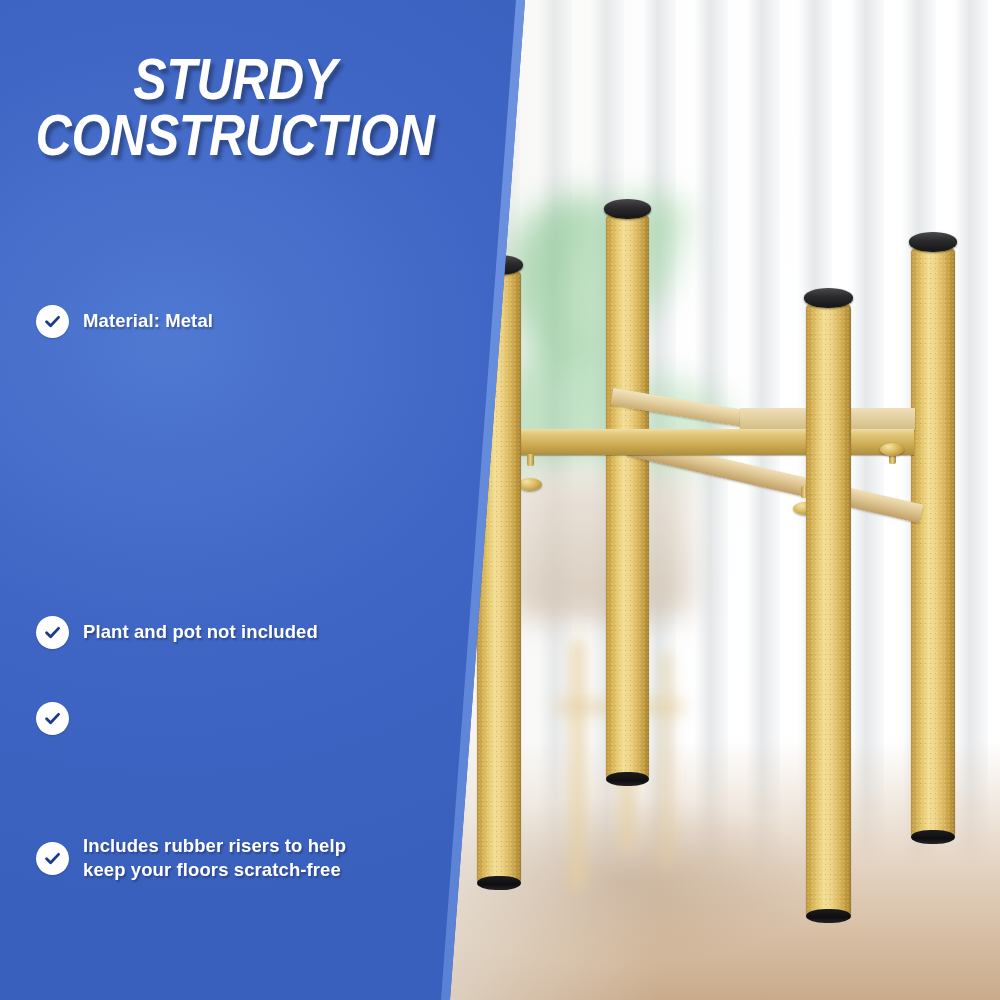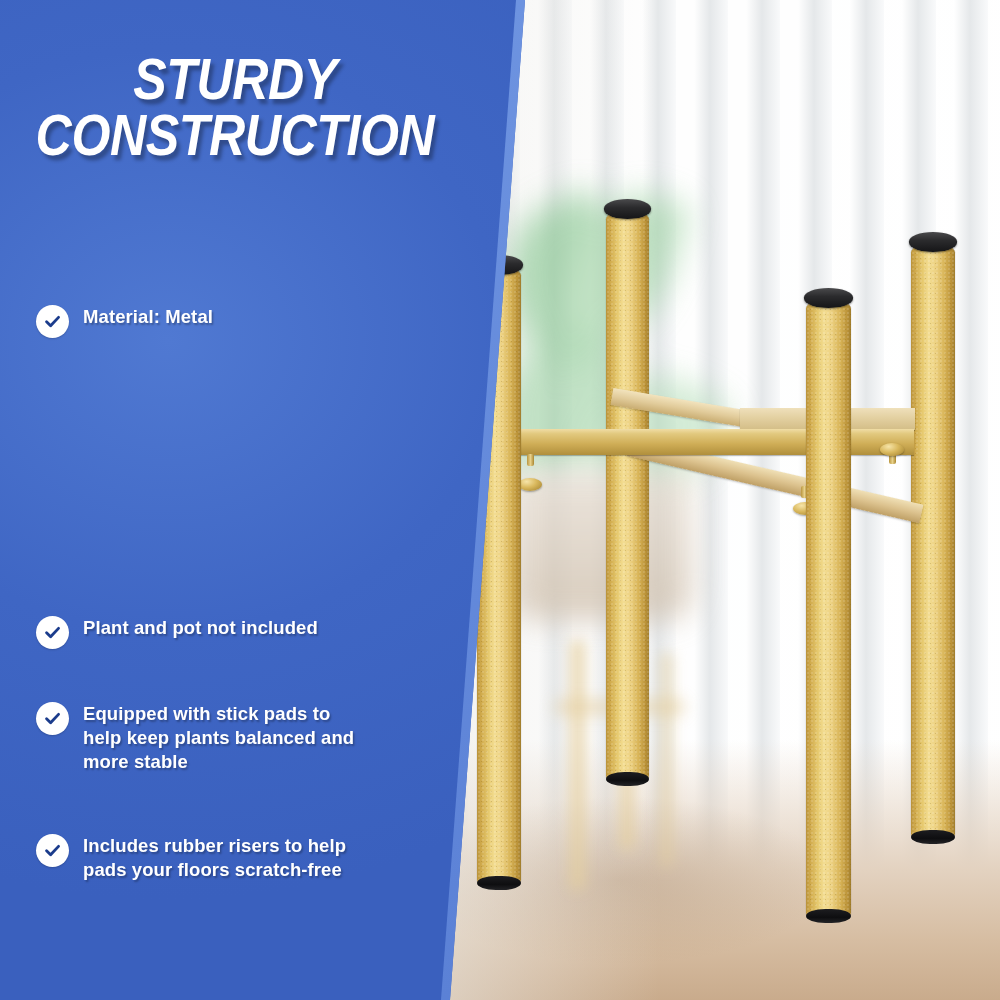--- a/index.html
+++ b/index.html
@@ -141,21 +141,21 @@
     letter-spacing:-0.5px;
     transform:scaleX(.88);transform-origin:center top;
     text-shadow:4px 5px 4px rgba(0,0,0,.30);
     white-space:pre-line;
     text-transform:uppercase;
     font-family:"Liberation Sans", sans-serif;
   }
 
   .bullets{position:absolute;left:0;top:0;width:470px;height:1000px;}
   .bullet{
-    position:absolute;display:flex;gap:14px;
+    position:absolute;display:flex;align-items:center;gap:14px;
     left:36px;width:400px;
   }
   .check{
     flex:0 0 auto;width:33px;height:33px;border-radius:50%;
     background:#ffffff;
     display:flex;align-items:center;justify-content:center;
     box-shadow:0 1px 2px rgba(0,0,0,.18);
   }
   .check svg{display:block;}
   .bullet-text{
@@ -250,29 +250,26 @@
       </span>
       <span class="bullet-text">Plant and pot not included</span>
     </div>
 
     <div class="bullet" style="top:702px;">
       <span class="check">
         <svg width="19" height="19" viewBox="0 0 24 24" aria-hidden="true">
           <path d="M4.5 12.4 L9.6 17.4 L19.6 6.8" fill="none" stroke="#1B3C8C" stroke-width="3.6" stroke-linecap="round" stroke-linejoin="round"></path>
         </svg>
       </span>
-      <span class="bullet-text">Equipped with stick pads to
-help keep plants balanced and
-more stable</span>
     </div>
 
     <div class="bullet" style="top:834px;">
       <span class="check">
         <svg width="19" height="19" viewBox="0 0 24 24" aria-hidden="true">
           <path d="M4.5 12.4 L9.6 17.4 L19.6 6.8" fill="none" stroke="#1B3C8C" stroke-width="3.6" stroke-linecap="round" stroke-linejoin="round"></path>
         </svg>
       </span>
       <span class="bullet-text">Includes rubber risers to help
-pads your floors scratch-free</span>
+keep your floors scratch-free</span>
     </div>
 
   </div>
 </div>
 
 </body></html>

